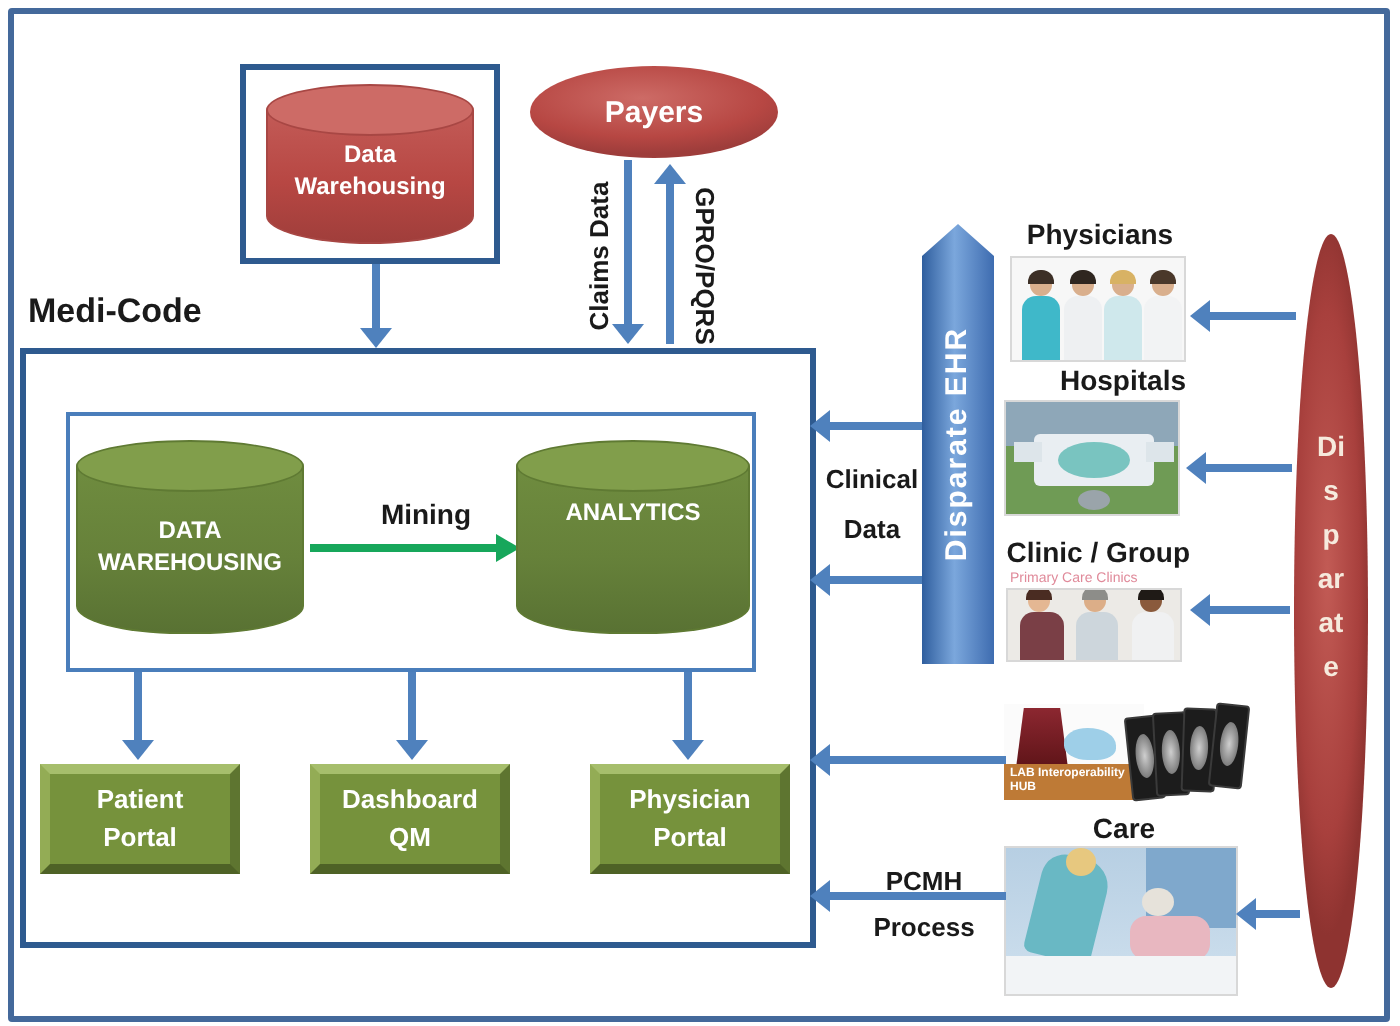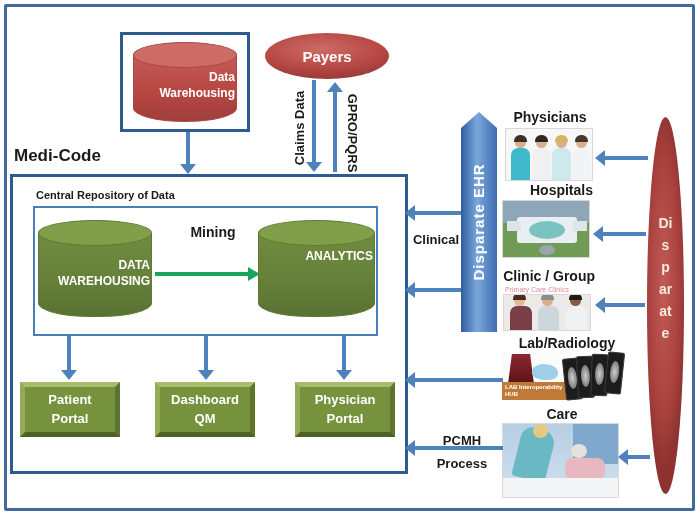--- a/index.html
+++ b/index.html
@@ -10,21 +10,21 @@
   
   .outer-frame{left:4px;top:4px;width:685px;height:501px;border:3px solid #44699B;border-radius:2px;}
   .hie-box{left:120px;top:32px;width:130px;height:100px;border:3px solid #2E5A8F;background:#fff;box-sizing:border-box;}
   .medicode-box{left:10px;top:174px;width:398px;height:300px;border:3px solid #2E5A8F;background:#fff;box-sizing:border-box;}
   .repo-box{left:33px;top:206px;width:345px;height:130px;border:2px solid #4A7EBB;box-sizing:border-box;}
 
   
   .cyl{position:absolute;}
   .cyl .ctop{position:absolute;left:0;right:0;top:0;height:26px;border-radius:50%;z-index:2;}
   .cyl .cbody{position:absolute;left:0;right:0;top:13px;bottom:0;border-radius:0 0 52px 52px / 0 0 14px 14px;}
-  .cyl .clbl{position:absolute;left:2px;right:2px;color:#fff;font-weight:bold;text-align:right;z-index:3;line-height:1.3;}
+  .cyl .clbl{position:absolute;left:2px;right:2px;color:#fff;font-weight:bold;text-align:center;z-index:3;line-height:1.3;}
   .cyl.red .ctop{background:#CD6B66;border:1px solid #A84744;box-sizing:border-box;}
   .cyl.red .cbody{background:linear-gradient(180deg,#C35B57,#B74743 55%,#A03E3B);border:1px solid #A84744;border-top:none;box-sizing:border-box;}
   .cyl.green .ctop{background:#819E4B;border:1px solid #5F7A33;box-sizing:border-box;}
   .cyl.green .cbody{background:linear-gradient(180deg,#6F8C3F,#66813A 55%,#597233);border:1px solid #5F7A33;border-top:none;box-sizing:border-box;}
 
   
   .payers{left:265px;top:33px;width:124px;height:46px;border-radius:50%;
     background:radial-gradient(ellipse 70% 60% at 45% 35%,#CD6B66,#B74743 70%,#9E3D3B);
     display:flex;align-items:center;justify-content:center;color:#fff;font-weight:bold;font-size:15px;}
   .pharmacy{left:647px;top:117px;width:37px;height:377px;border-radius:50%;
@@ -105,29 +105,28 @@
   <div class="av down" style="left:306px;top:80px;height:92px;">
       <div class="sh"></div>
     </div>
   <div class="av up" style="left:327px;top:82px;height:90px;">
       <div class="sh"></div>
     </div>
   <div class="flowlbl rot-cw" style="left:304px;top:125px;">GPRO/PQRS</div>
 
   <div class="abs bold" style="left:14px;top:146px;font-size:17px;">Medi-Code</div>
   <div class="abs medicode-box"></div>
-  <div class="abs bold" style="left:36px;top:189px;font-size:11px;">Central Repository of Data</div>
   <div class="abs repo-box"></div>
 
   <div class="cyl green" style="left:38px;top:220px;width:114px;height:97px;">
     <div class="ctop"></div>
     <div class="cbody"></div>
     <div class="clbl" style="top:38px;font-size:12px;">DATA WAREHOUSING</div>
   </div>
-  <div class="abs bold" style="left:168px;top:224px;width:90px;text-align:center;font-size:14px;">Mining</div>
+  <div class="abs bold" style="left:168px;top:249px;width:90px;text-align:center;font-size:14px;">Mining</div>
   <div class="ah rgreen" style="left:155px;top:266px;width:105px;">
       <div class="sh"></div>
     </div>
   <div class="cyl green" style="left:258px;top:220px;width:117px;height:97px;">
     <div class="ctop"></div>
     <div class="cbody"></div>
     <div class="clbl" style="top:29px;font-size:12px;">ANALYTICS</div>
   </div>
 
   <div class="av down" style="left:61px;top:336px;height:44px;">
@@ -148,20 +147,21 @@
   </div>
   <div class="portal" style="left:295px;">
     <span>Physician Portal</span>
   </div>
 
   <div class="ah left" style="left:405px;top:205px;width:64px;">
       <div class="sh"></div>
     </div>
   <div class="abs bold" style="left:406px;top:228px;width:60px;text-align:center;font-size:13px;line-height:1.9;">
     <div>Clinical</div>
+    <div>Data</div>
   </div>
   <div class="ah left" style="left:405px;top:282px;width:64px;">
       <div class="sh"></div>
     </div>
 
   <div class="abs ehr-bar">
     <div class="etxt">Disparate  EHR</div>
   </div>
 
   <div class="abs bold" style="left:505px;top:109px;width:90px;text-align:center;font-size:14px;">Physicians</div>
@@ -192,21 +192,20 @@
   <div class="abs" style="left:505px;top:286px;width:86px;font-size:7px;color:#e08a9a;">Primary Care Clinics</div>
   <div class="photo" style="left:503px;top:294px;width:88px;height:37px;background:#eceae6;">
     <div class="pperson" style="left:6px;width:22px;height:24px;background:#7a3f46;--hair:#4a2c22;--skin:#e4b793;"></div>
     <div class="pperson" style="left:34px;width:21px;height:24px;background:#cdd6dc;--hair:#8d8d89;--skin:#dcae88;"></div>
     <div class="pperson" style="left:62px;width:21px;height:24px;background:#f0f1f2;--hair:#1f1a16;--skin:#8a5a3c;"></div>
   </div>
   <div class="ah left" style="left:595px;top:297px;width:50px;">
       <div class="sh"></div>
     </div>
 
-  <div class="abs bold" style="left:512px;top:335px;width:110px;text-align:center;font-size:14px;">Lab/Radiology</div>
   <div class="photo" style="left:502px;top:352px;width:70px;height:48px;background:#fbfbfb;border:none;">
     <div class="abs" style="left:6px;top:2px;width:26px;height:30px;background:linear-gradient(180deg,#8c2730,#5e1418);clip-path:polygon(15% 0,85% 0,100% 100%,0 100%);"></div>
     <div class="abs" style="left:30px;top:12px;width:26px;height:16px;border-radius:50% 60% 40% 50%;background:#9ECFE8;"></div>
     <div class="abs" style="left:0;top:30px;width:70px;height:18px;background:#BE7A36;">
       <div class="tinytxt" style="left:3px;top:2px;font-size:6px;">LAB Interoperability</div>
       <div class="tinytxt" style="left:3px;top:9px;font-size:6px;">HUB</div>
     </div>
   </div>
   <div class="films" style="left:564px;top:352px;width:60px;height:50px;">
     <div class="film" style="left:0;top:6px;transform:rotate(-6deg);"></div>

